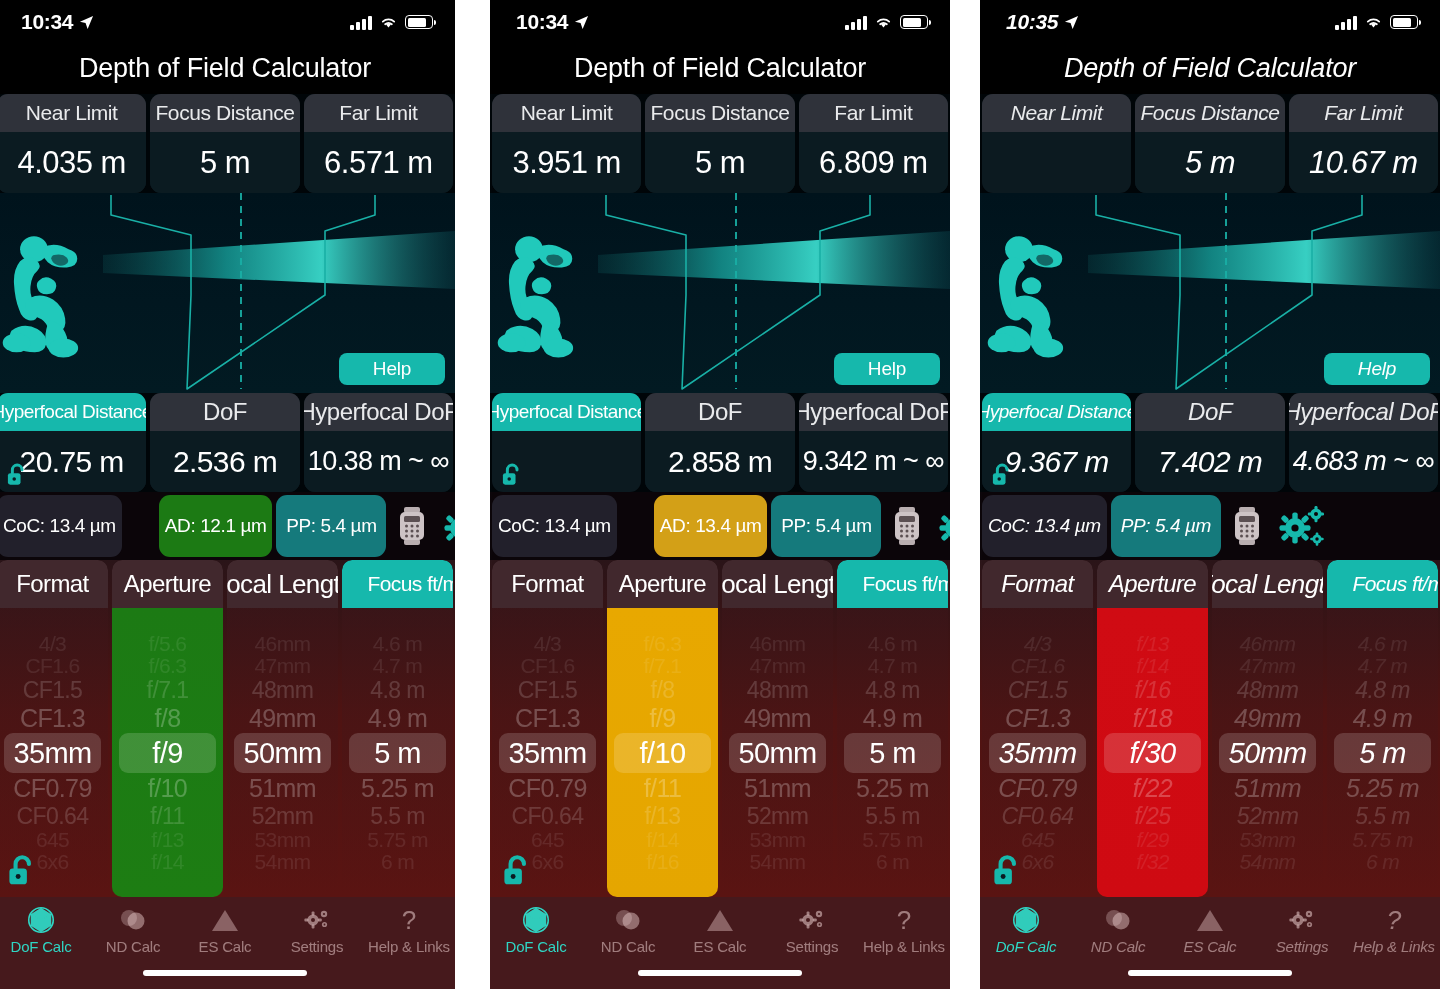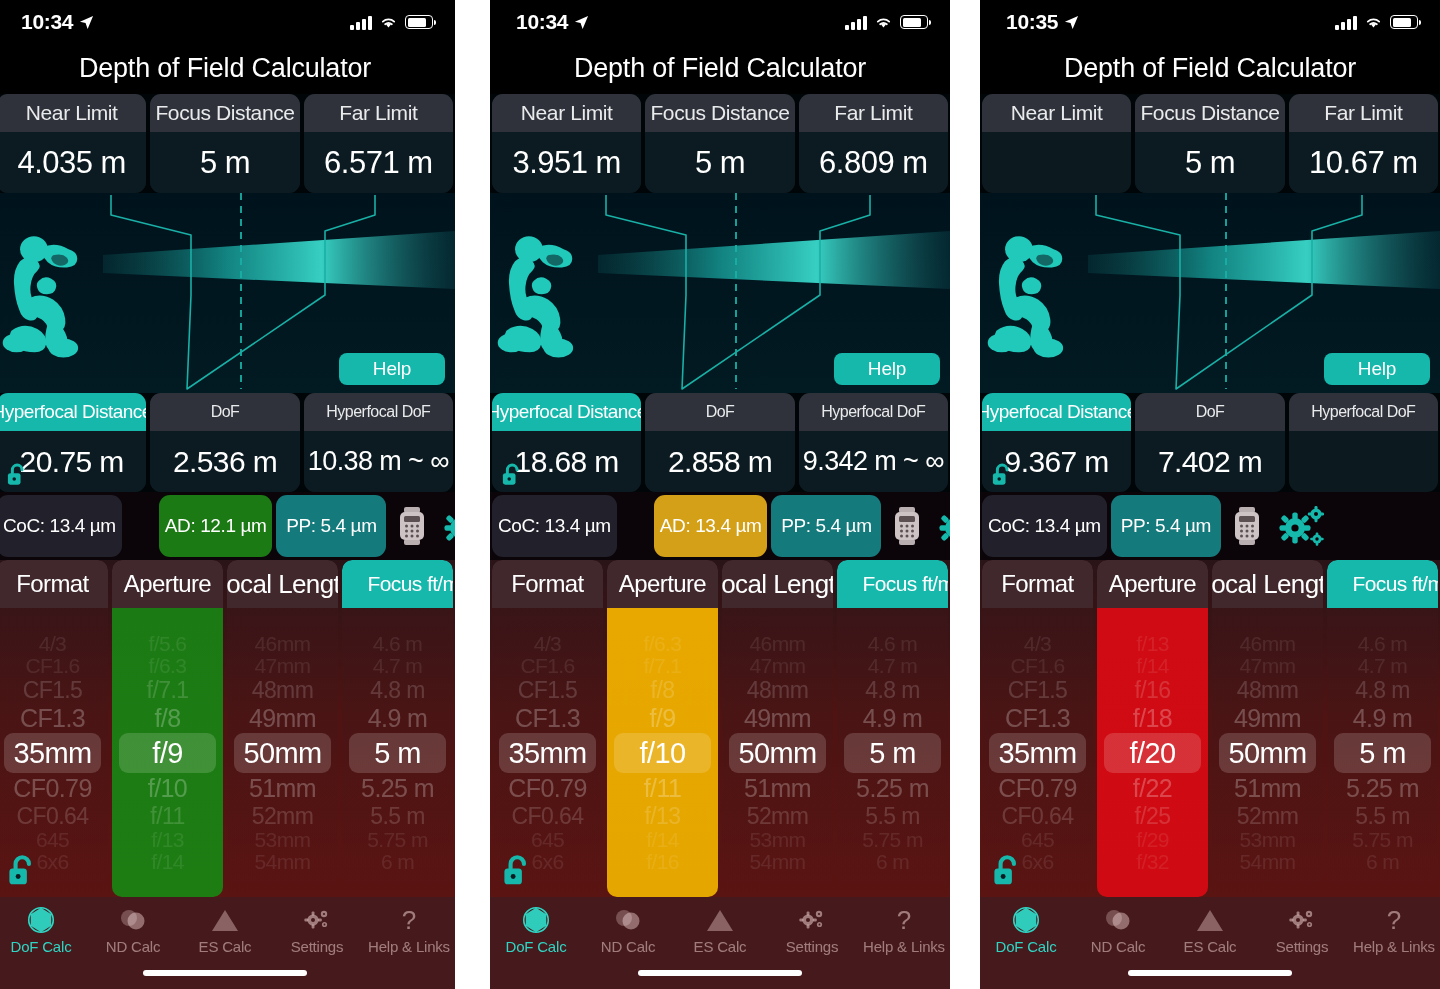--- a/index.html
+++ b/index.html
@@ -20,21 +20,21 @@
     height: 989px;
     overflow: hidden;
     background: #000306;
     display: flex;
     flex-direction: column;
   }
   .phone.p1 { width: 455px; }
   .gap { width: 35px; height: 989px; background: #ffffff; flex: 0 0 35px; }
   .phone.p2 { width: 460px; }
   .gap2 { width: 30px; height: 989px; background: #ffffff; flex: 0 0 30px; }
-  .phone.p3 { width: 460px; }
+  .phone.p3 { width: 460px; font-style: italic; }
 
   
   .inner {
     position: relative;
     width: 460px;
     height: 989px;
     display: flex;
     flex-direction: column;
     background: #000508;
   }
@@ -156,21 +156,21 @@
     border-radius: 11px;
     overflow: hidden;
     background: #0c1a20;
     display: flex;
     flex-direction: column;
     position: relative;
   }
   .card2 .chead {
     height: 38px;
     color: #e9eaec;
-    font-size: 16px;
+    font-size: 24px;
     display: flex; align-items: center; justify-content: center;
     white-space: nowrap;
     letter-spacing: -0.5px;
   }
   .card2 .chead.teal { background: #16b8ac; color: #ffffff; font-size: 19px; }
   .card2 .chead.grey { background: #2f323a; }
   .card2 .cval {
     flex: 1;
     background: #0b1b21;
     color: #ffffff;
@@ -675,21 +675,20 @@
                 <path d="M56 108 q12 2 18 14 q6 12 0 20 q-6 7 -15 3 q-8 -4 -8 -15 q0 -12 5 -22z"></path>
                 <ellipse cx="72" cy="140" rx="17" ry="11"></ellipse>
               </g>
             </svg>
           </div>
           <div class="helpbtn">Help</div>
         </div>
         <div class="cardrow2">
           <div class="card2">
             <div class="chead teal">Hyperfocal Distance</div>
-            <div class="cval">18.68 m</div>
             <div class="lock-a"><svg viewBox="0 0 26 28" width="100%" height="100%">
                 <path d="M8 12 V8.5 A5.2 5.2 0 0 1 18.4 8.5" fill="none" stroke="#16b8ac" stroke-width="3.2" stroke-linecap="round"></path>
                 <rect x="3.2" y="12" width="13.6" height="12.4" rx="2.6" fill="#16b8ac"></rect>
                 <circle cx="10" cy="18.3" r="1.9" fill="#0b1b21"></circle>
               </svg></div>
           </div>
           <div class="card2">
             <div class="chead grey">DoF</div>
             <div class="cval">2.858 m</div>
           </div>
@@ -965,20 +964,21 @@
                 <rect x="3.2" y="12" width="13.6" height="12.4" rx="2.6" fill="#16b8ac"></rect>
                 <circle cx="10" cy="18.3" r="1.9" fill="#0b1b21"></circle>
               </svg></div>
           </div>
           <div class="card2">
             <div class="chead grey">DoF</div>
             <div class="cval">7.402 m</div>
           </div>
           <div class="card2">
             <div class="chead grey">Hyperfocal DoF</div>
+            <div class="cval small">4.683 m ~ ∞</div>
           </div>
         </div>
         <div class="chiprow">
           <div class="chip coc" style="background:#22202b">CoC: 13.4 µm</div>
           <div class="chip pp" style="background:#157a7c">PP: 5.4 µm</div>
           <div class="wicon">
             <svg width="30" height="40" viewBox="0 0 30 40">
               <rect x="7" y="1" width="16" height="6" rx="2" fill="#b9aeb0"></rect>
               <rect x="7" y="33" width="16" height="6" rx="2" fill="#b9aeb0"></rect>
               <rect x="3" y="6" width="24" height="28" rx="5" fill="#cdc3c5"></rect>
@@ -1052,21 +1052,21 @@
             </div>
           </div>
           <div class="pcol hl-red">
             <div class="phead">Aperture</div>
             <div class="pbody">
               <div class="wheel">
                 <div class="witem f3">f/13</div>
                 <div class="witem f3">f/14</div>
                 <div class="witem f2">f/16</div>
                 <div class="witem f1">f/18</div>
-                <div class="witem sel">f/20</div>
+                <div class="witem sel">f/30</div>
                 <div class="witem f1">f/22</div>
                 <div class="witem f2">f/25</div>
                 <div class="witem f3">f/29</div>
                 <div class="witem f3">f/32</div>
               </div>
             </div>
           </div>
           <div class="pcol">
             <div class="phead fl">Focal Length</div>
             <div class="pbody">

